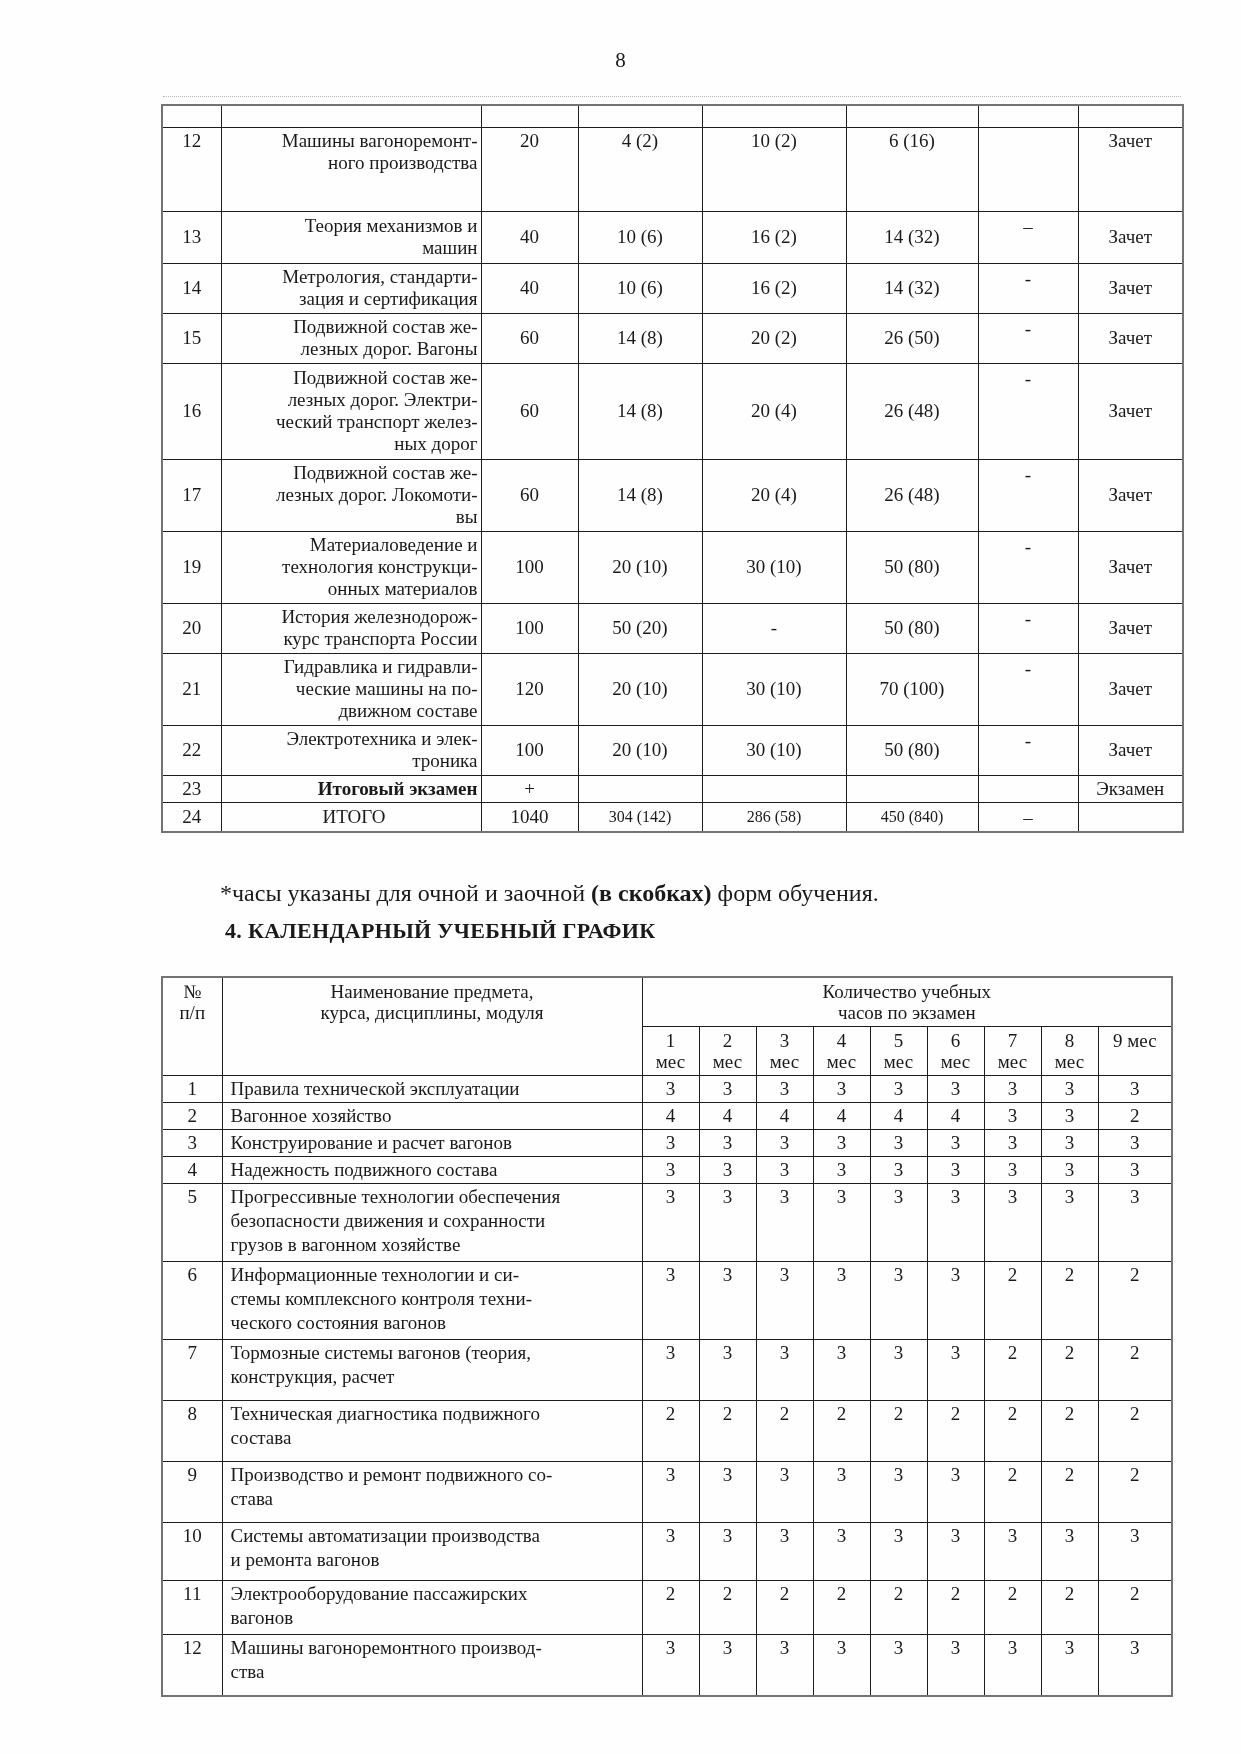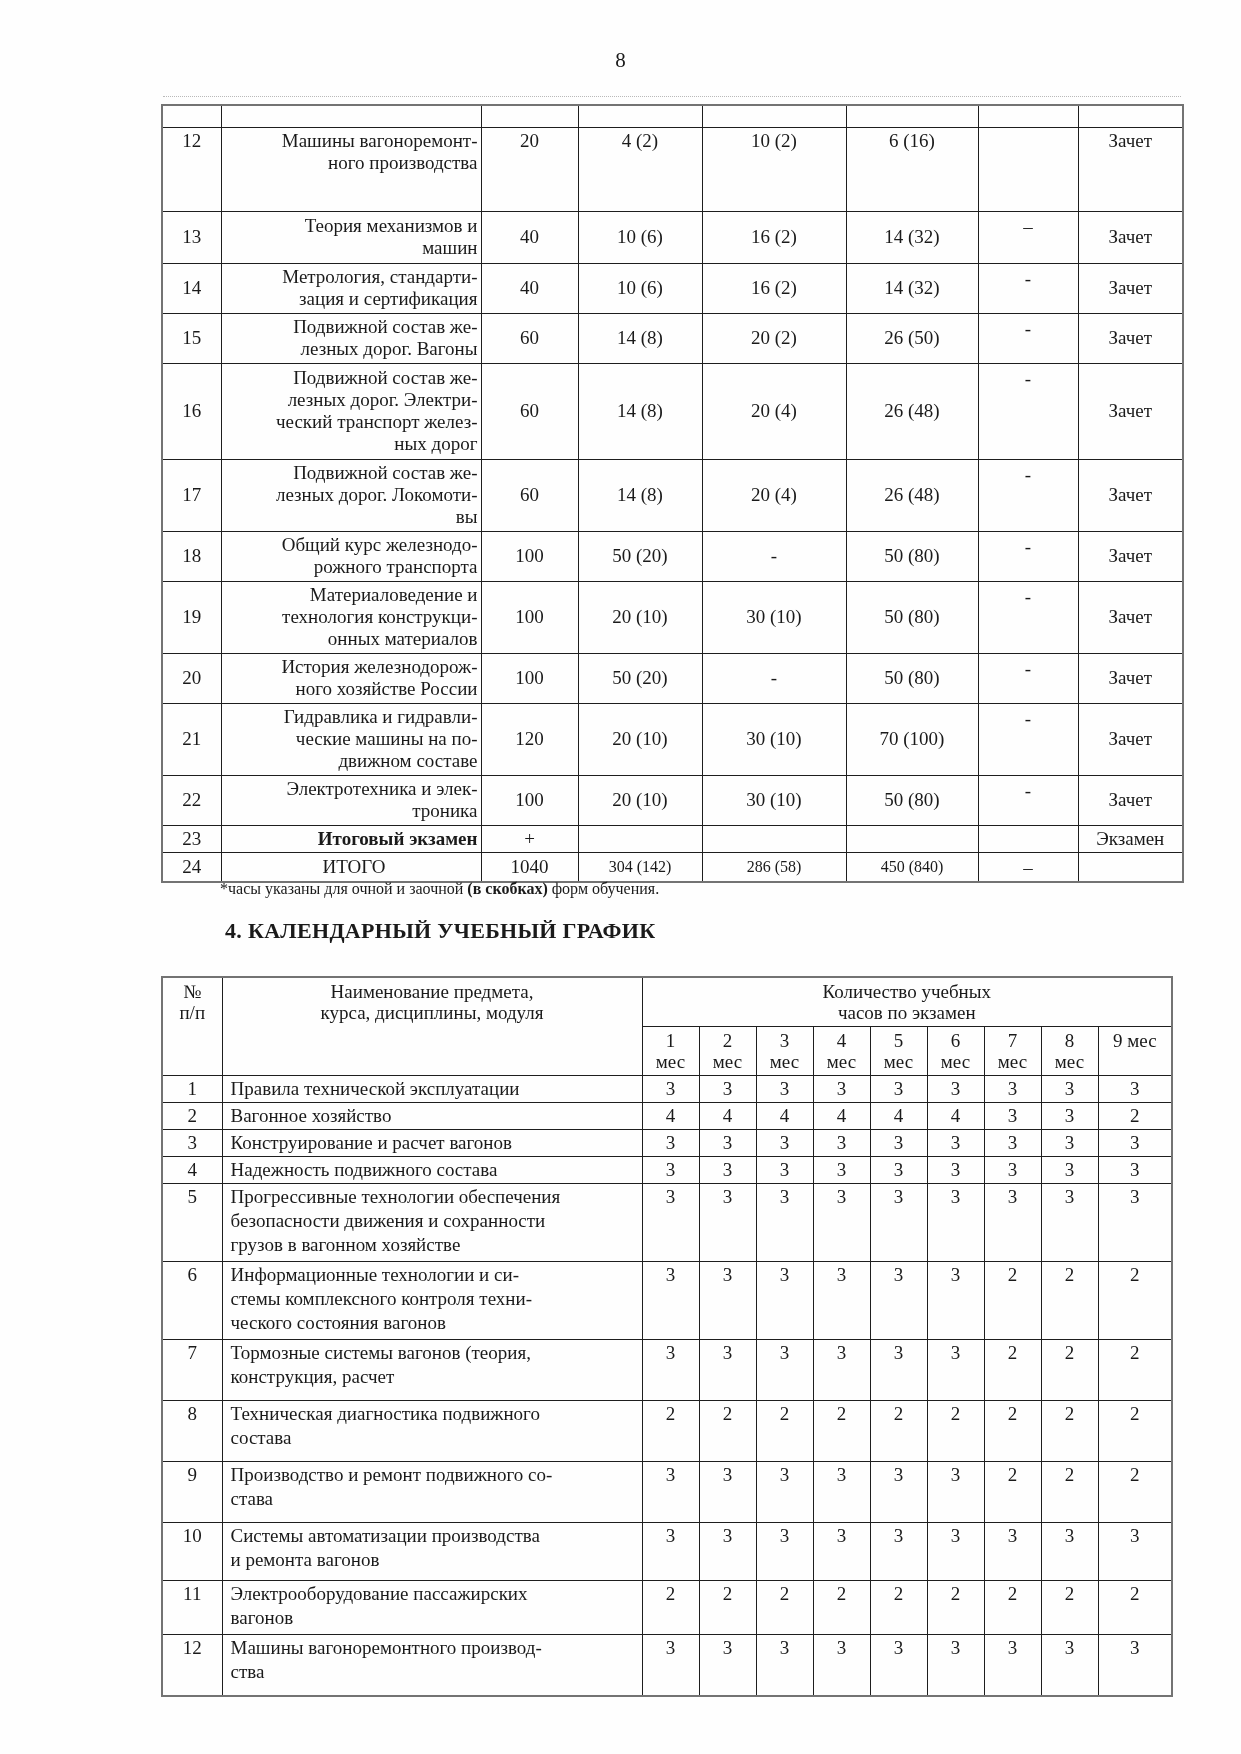--- a/index.html
+++ b/index.html
@@ -35,21 +35,21 @@
   #table1 td.name{text-align:right;padding-left:9px;}
   #table1 td.name.bold{font-weight:bold;padding-left:22px;}
   #table1 td.name.center{text-align:center;padding-left:9px;}
   #table1 td.dash{vertical-align:top;padding-top:4px;}
   #table1 tr.vtop td{vertical-align:top;}
   #table1 td.small{font-size:16px;}
 
   
   .footnote{
     position:absolute;top:880px;left:162px;width:1021px;
-    font-size:16px;text-indent:58px;
+    font-size:24px;text-indent:58px;
   }
   .footnote b{font-weight:bold;}
   .section-heading{
     position:absolute;top:918px;left:225px;
     font-size:22px;font-weight:bold;letter-spacing:.3px;
   }
 
   
   #table2-wrap{position:absolute;top:976px;left:161px;}
   #table2{width:1010px;}
@@ -159,47 +159,36 @@
             <td class="name">Подвижной состав же-
 лезных дорог. Локомоти-
 вы</td>
             <td>60</td>
             <td>14 (8)</td>
             <td>20 (4)</td>
             <td>26 (48)</td>
             <td class="dash">-</td>
             <td>Зачет</td>
           </tr>
-          <tr style="height: 50px;">
-            <td>18</td>
-            <td class="name">Общий курс железнодо-
-рожного транспорта</td>
-            <td>100</td>
-            <td>50 (20)</td>
-            <td>-</td>
-            <td>50 (80)</td>
-            <td class="dash">-</td>
-            <td>Зачет</td>
-          </tr>
           <tr style="height: 72px;">
             <td>19</td>
             <td class="name">Материаловедение и
 технология конструкци-
 онных материалов</td>
             <td>100</td>
             <td>20 (10)</td>
             <td>30 (10)</td>
             <td>50 (80)</td>
             <td class="dash">-</td>
             <td>Зачет</td>
           </tr>
           <tr style="height: 50px;">
             <td>20</td>
             <td class="name">История железнодорож-
-ного хозяйстве России</td>
+курс транспорта России</td>
             <td>100</td>
             <td>50 (20)</td>
             <td>-</td>
             <td>50 (80)</td>
             <td class="dash">-</td>
             <td>Зачет</td>
           </tr>
           <tr style="height: 72px;">
             <td>21</td>
             <td class="name">Гидравлика и гидравли-

